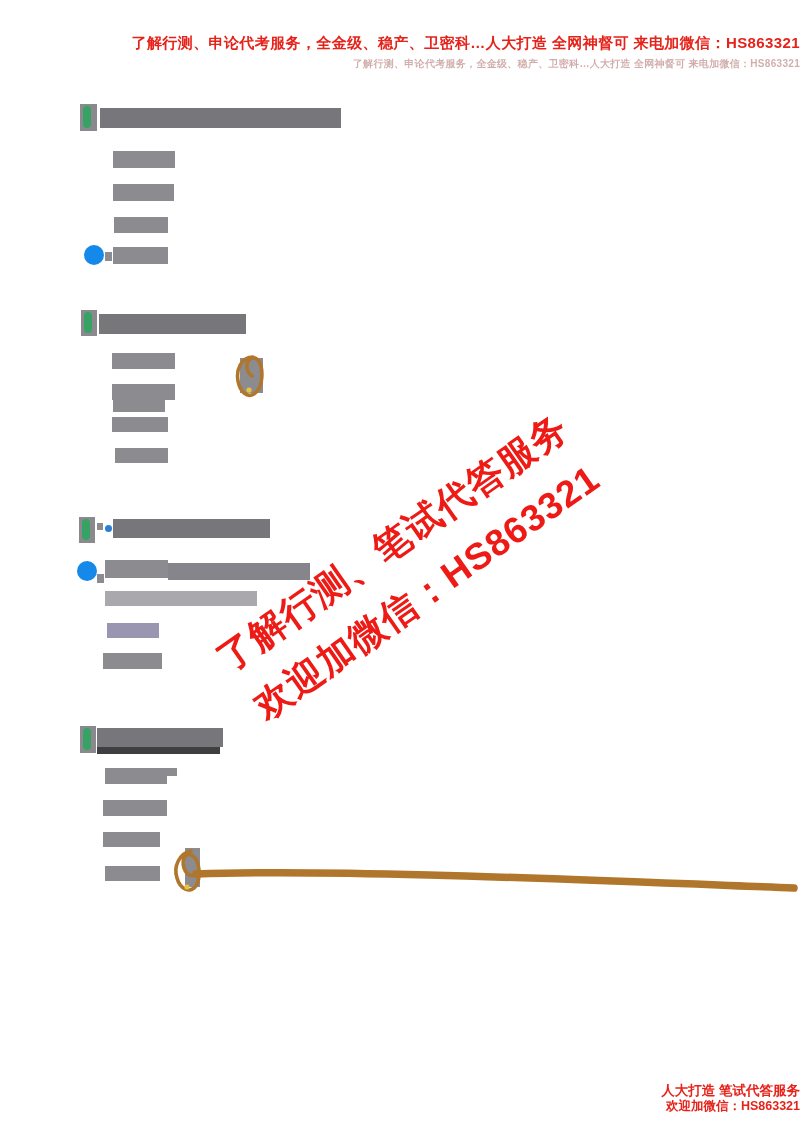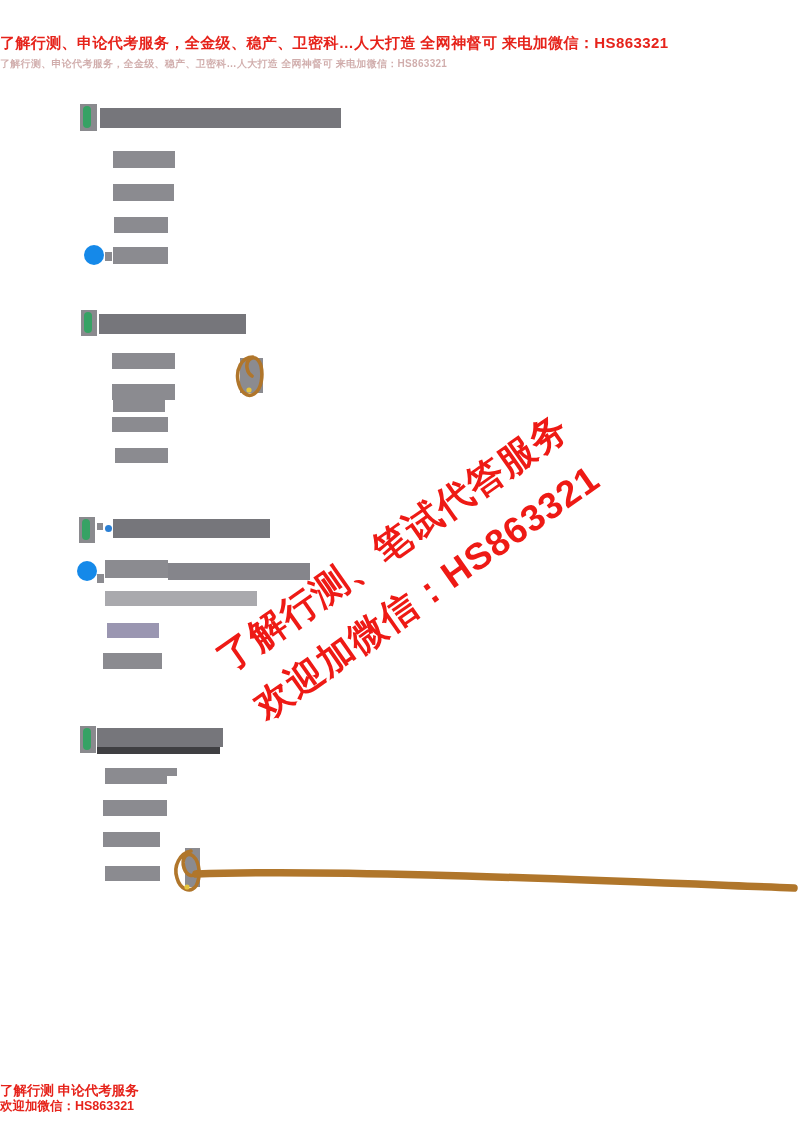--- a/index.html
+++ b/index.html
@@ -1,21 +1,21 @@
 <!DOCTYPE html>
 <html><head>
 <meta charset="utf-8">
 <style>
   html,body{margin:0;padding:0;}
   body{
     width:800px;height:1133px;position:relative;background:#ffffff;
     font-family:"Liberation Sans", sans-serif;overflow:hidden;
   }
   .redline{
-    position:absolute;left:0;width:800px;text-align:left;
+    position:absolute;left:0;width:800px;text-align:right;
     color:#e6231b;font-weight:bold;white-space:nowrap;
   }
   #header-text{top:34px;font-size:15px;letter-spacing:0.4px;}
   #header-subtext{top:57px;font-size:10px;color:#7a1512;opacity:0.35;letter-spacing:0.3px;}
   #watermark{
     position:absolute;left:150px;top:468px;width:520px;height:200px;
     transform:rotate(-35deg);
     display:flex;flex-direction:column;justify-content:center;align-items:center;gap:10px;
     color:#ee1a15;font-weight:bold;font-size:37px;white-space:nowrap;
     letter-spacing:1px;z-index:30;pointer-events:none;
@@ -88,14 +88,14 @@
     <path d="M196,874 C330,869 560,879 794,888" fill="none" stroke="#b0762b" stroke-width="7.5" stroke-linecap="round"></path>
     <circle cx="187" cy="887" r="2.6" fill="#e6c53e"></circle>
   </g>
 </svg>
 
 <div id="watermark">
   <span>了解行测、笔试代答服务</span>
   <span>欢迎加微信：HS863321</span>
 </div>
 
-<div id="footer-line1" class="redline">了解行测 申论代考服务</div>
+<div id="footer-line1" class="redline">人大打造 笔试代答服务</div>
 <div id="footer-line2" class="redline">欢迎加微信：HS863321</div>
 
 </body></html>

